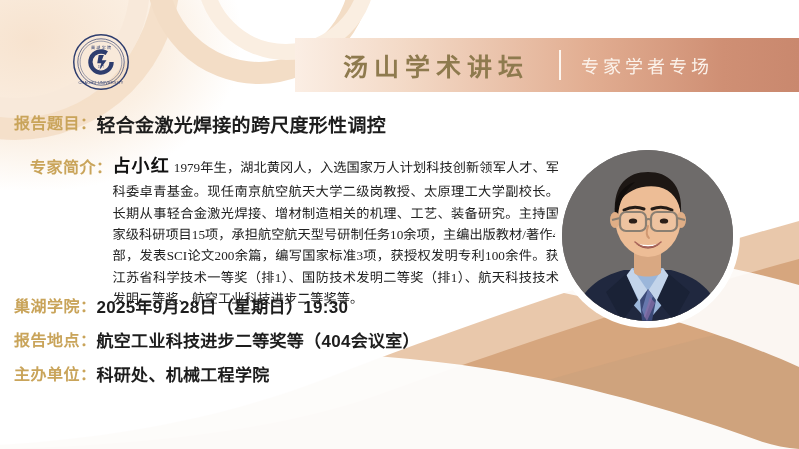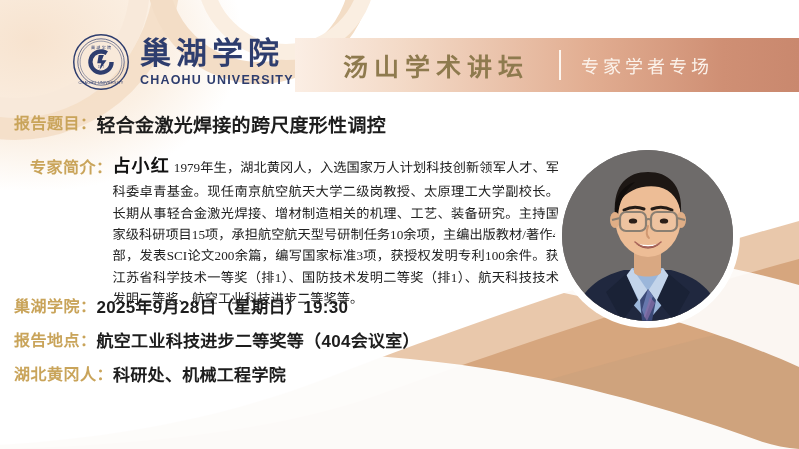--- a/index.html
+++ b/index.html
@@ -171,24 +171,20 @@
         <circle cx="50" cy="50" r="47" fill="none" stroke="#2e3d6e" stroke-width="2.5"></circle>
         <circle cx="50" cy="50" r="40" fill="none" stroke="#2e3d6e" stroke-width="1.2"></circle>
         <path d="M50,14 A36,36 0 1,1 49.9,14" fill="none" stroke="#2e3d6e" stroke-width="0.8"></path>
         <path d="M72,50 a22,22 0 1,1 -10,-18.5 l-4,6.6 a14.5,14.5 0 1,0 6.4,11.9 Z" fill="#2e3d6e"></path>
         <path d="M46,38 l9,0 l-3.5,9 l8,0 l-12,17 l3,-12 l-7,0 Z" fill="#2e3d6e"></path>
         <text x="50" y="27" font-size="7" fill="#2e3d6e" text-anchor="middle" font-family="DejaVu Serif, serif">巢 湖 学 院</text>
         <text x="50" y="88" font-size="6.4" fill="#2e3d6e" text-anchor="middle" font-family="Liberation Sans, sans-serif" letter-spacing="0.6">CHAOHU UNIVERSITY</text>
         <text x="50" y="60" font-size="4.6" fill="#2e3d6e" text-anchor="middle" font-family="Liberation Sans, sans-serif">1977</text>
       </svg>
 
-      <div class="school-names">
-        <div class="school-cn">巢湖学院</div>
-        <div class="school-en">CHAOHU UNIVERSITY</div>
-      </div>
     </div>
 
     <div class="banner">
       <div class="banner-main">汤山学术讲坛</div>
       <div class="banner-div"></div>
       <div class="banner-sub">专家学者专场</div>
     </div>
   </div>
 
   <div class="content">
@@ -207,21 +203,21 @@
       <span class="label">巢湖学院：</span>
       <span class="value">2025年9月28日（星期日）19:30</span>
     </div>
 
     <div class="row row-place">
       <span class="label">报告地点：</span>
       <span class="value">航空工业科技进步二等奖等（404会议室）</span>
     </div>
 
     <div class="row row-org">
-      <span class="label">湖北黄冈人：</span>
+      <span class="label">主办单位：</span>
       <span class="value">科研处、机械工程学院</span>
     </div>
   </div>
 
   <div class="portrait">
     <svg viewBox="0 0 171 171">
       <rect width="171" height="171" fill="#6e6b6a"></rect>
 
       <path d="M12,171 C16,140 38,126 62,120 L109,120 C133,126 155,140 159,171 Z" fill="#20283f"></path>
 

